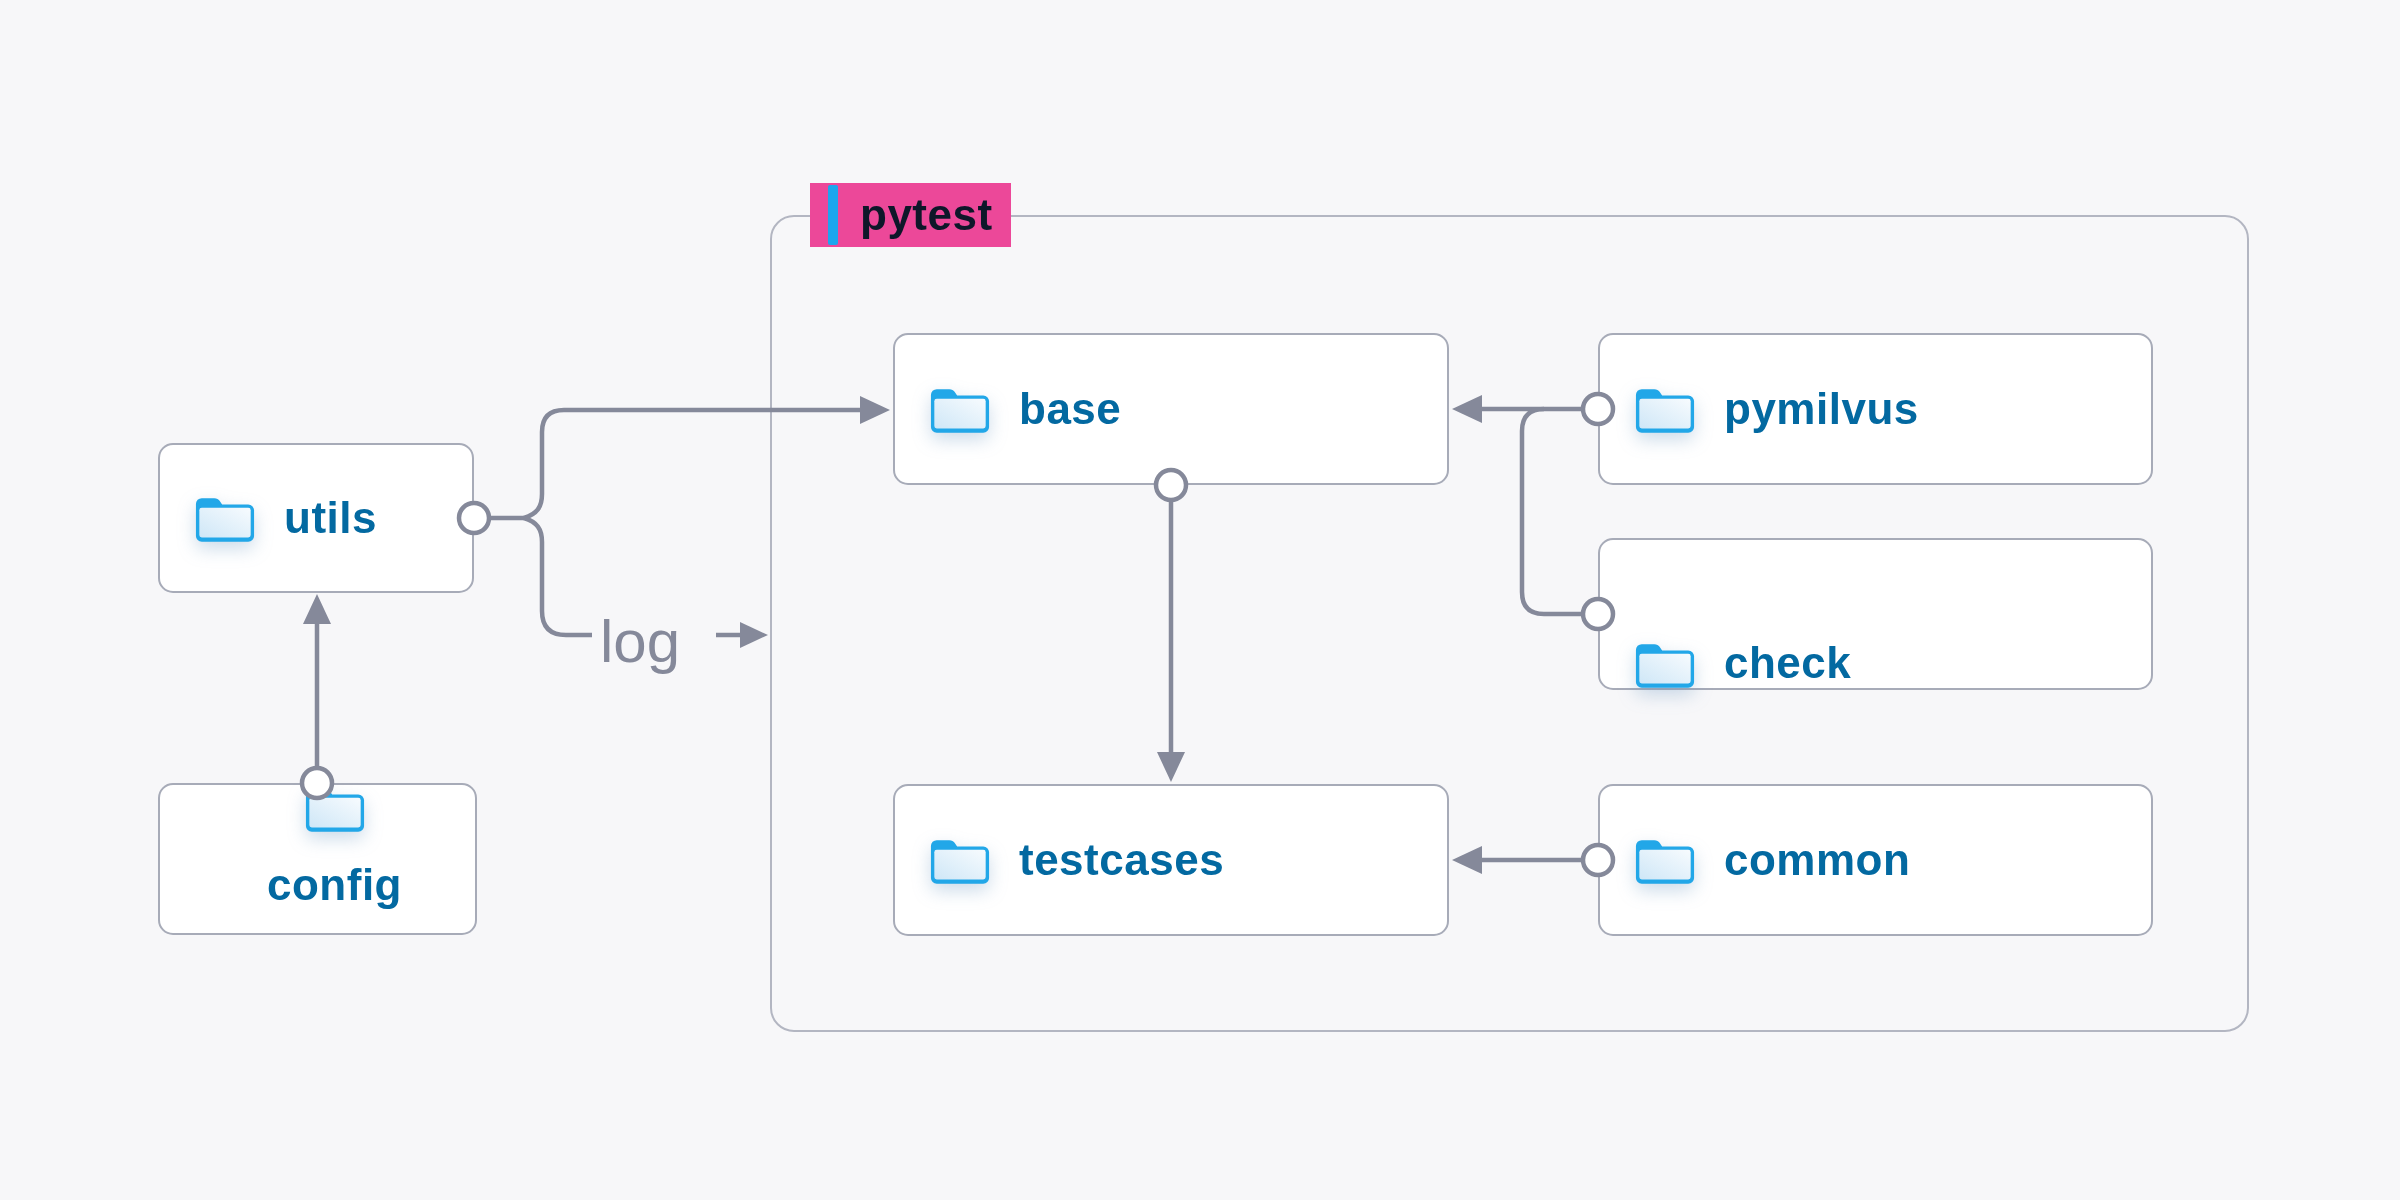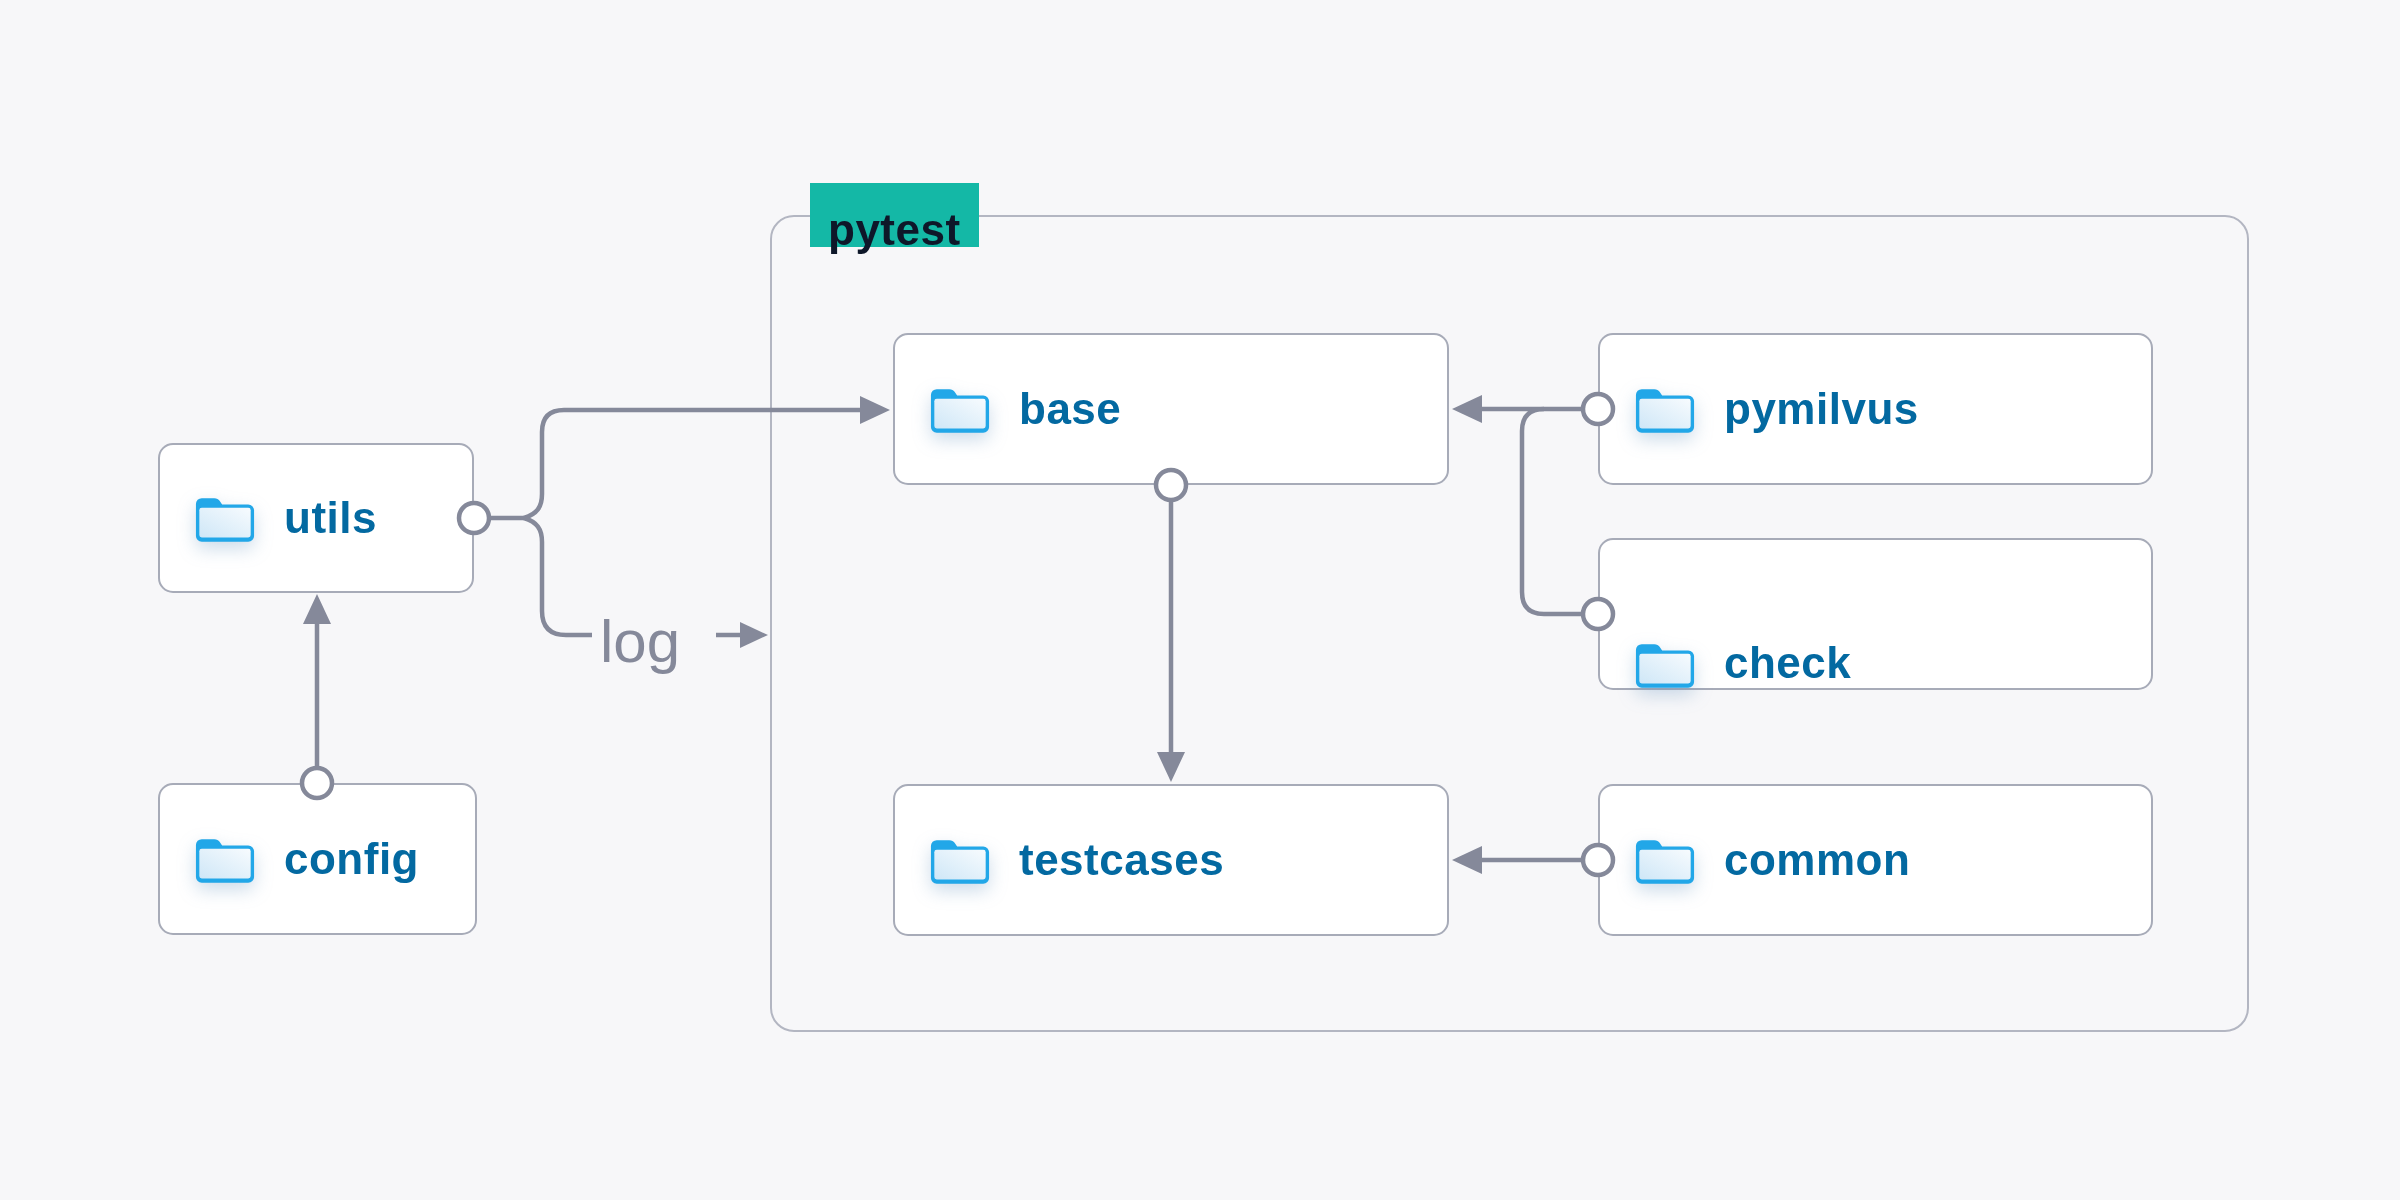--- a/index.html
+++ b/index.html
@@ -17,23 +17,22 @@
     border:2.5px solid #b3b6c2;
     border-radius:24px;
     background:transparent;
     z-index:0;
   }
   .group-label{
     position:absolute;
     left:810px;top:183px;height:64px;
     display:flex;align-items:center;gap:22px;
     padding:0 18px;
-    background:#14b8a6;
+    background:#ec4899;
     z-index:3;
-    flex-direction:column;
   }
   .group-label .accent-bar{
     width:10px;height:60px;
     border-radius:2px;
   }
   .group-label .group-title{
     font-size:44px;font-weight:700;
     color:#0e1729;
     letter-spacing:0.5px;
   }
@@ -51,21 +50,21 @@
   .node .label{
     font-size:44px;font-weight:700;
     color:#0369a1;
     letter-spacing:0.5px;
   }
   .folder-icon{
     width:62px;height:47px;flex:0 0 auto;
     filter:drop-shadow(0 7px 9px rgba(90,140,185,.30));
   }
   #node-utils    {left:158px; top:443px; width:316px; height:150px;}
-  #node-config   {left:158px; top:783px; width:319px; height:152px;}
+  #node-config   {left:158px; top:783px; width:319px; height:152px;flex-direction:column;}
   #node-base     {left:893px; top:333px; width:556px; height:152px;}
   #node-pymilvus {left:1598px;top:333px; width:555px; height:152px;}
   #node-check    {left:1598px;top:538px; width:555px; height:152px;align-items:flex-end;}
   #node-testcases{left:893px; top:784px; width:556px; height:152px;}
   #node-common   {left:1598px;top:784px; width:555px; height:152px;}
   
   .wires{
     position:absolute;left:0;top:0;width:2400px;height:1200px;
     z-index:2;pointer-events:none;
   }

